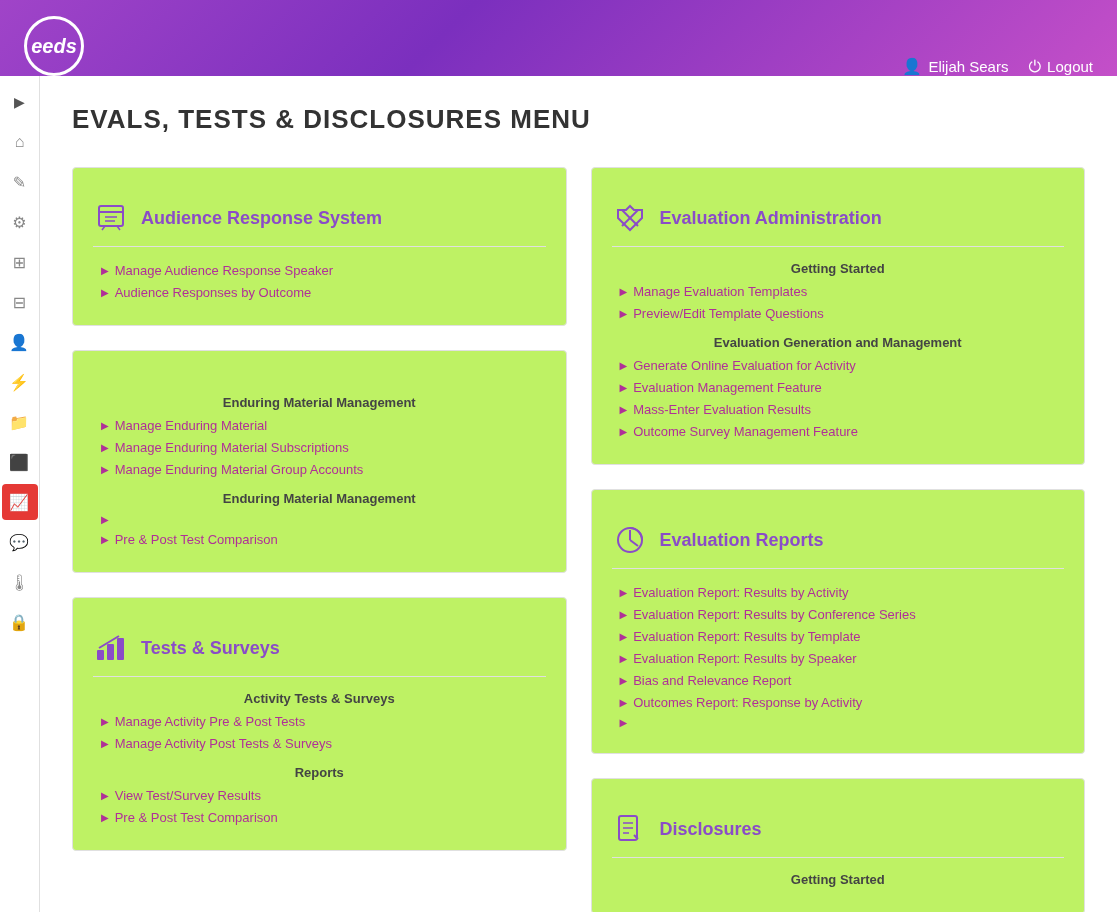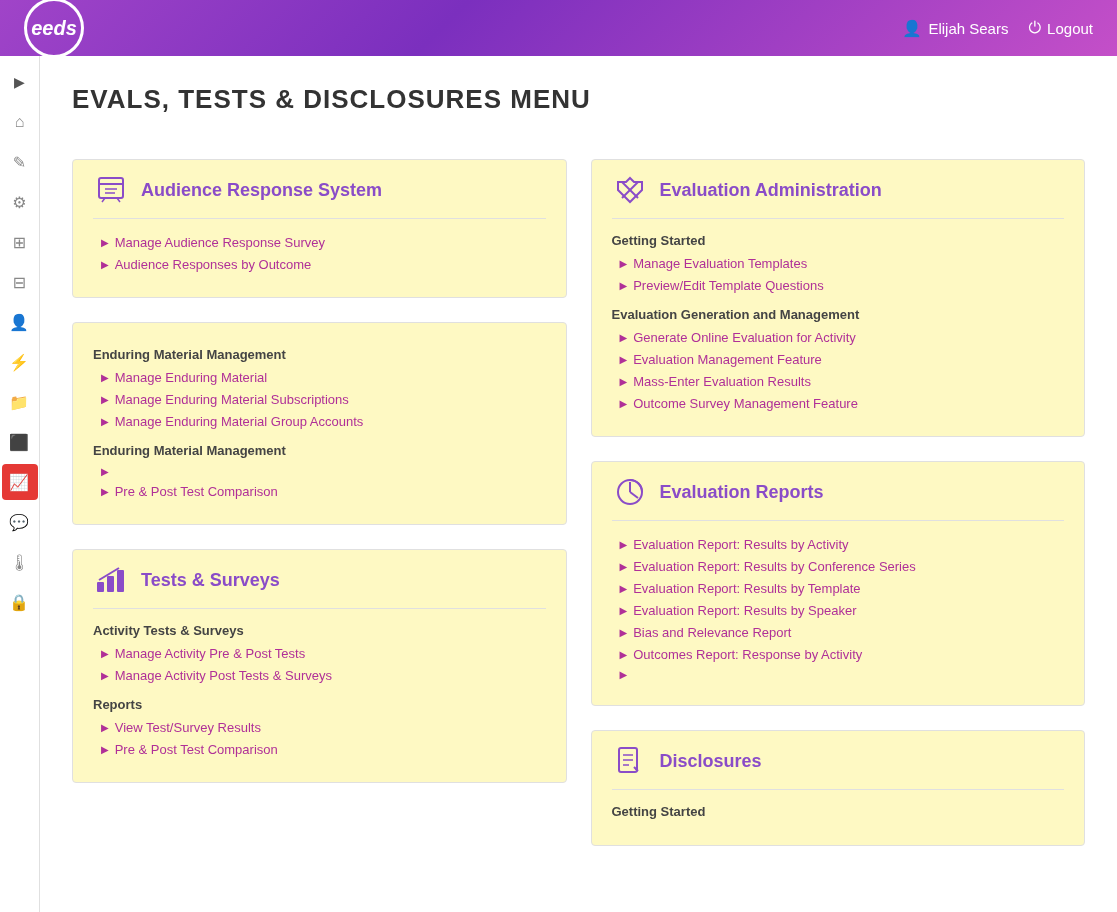--- a/index.html
+++ b/index.html
@@ -1,23 +1,23 @@
 <!DOCTYPE html>
 <html><head>
   <meta charset="utf-8">
   <style>
     * { margin: 0; padding: 0; box-sizing: border-box; }
     body { font-family: Arial, sans-serif; background: #f5f5f5; display: flex; flex-direction: column; height: 100vh; overflow: hidden; }
 
     
     .header {
       background: linear-gradient(135deg, #a044c8 0%, #7b2fbe 40%, #c44fc8 100%);
-      height: 56px;
+      height: 76px;
       display: flex;
-      align-items: center;
+      align-items: flex-end;
       justify-content: space-between;
       padding: 0 24px;
       flex-shrink: 0;
     }
     .logo {
       display: flex; align-items: center;
     }
     .logo-circle {
       width: 60px; height: 60px;
       border: 3px solid white;
@@ -68,38 +68,38 @@
     .main {
       flex: 1;
       overflow-y: auto;
       padding: 28px 32px;
       background: white;
     }
     .page-title {
       font-size: 26px;
       font-weight: bold;
       color: #333;
-      margin-bottom: 44px;
+      margin-bottom: 32px;
       letter-spacing: 1px;
     }
 
     
     .content-grid {
       display: grid;
       grid-template-columns: 1fr 1fr;
       gap: 24px;
     }
     .content-col { display: flex; flex-direction: column; gap: 24px; }
 
     
     .section-card {
-      background: #fef9c3;
+      background: #bef264;
       border: 1px solid #e0e0e0;
       border-radius: 4px;
-      padding: 12px 20px 20px;
+      padding: 32px 20px 20px;
     }
     .section-header {
       display: flex; align-items: center; gap: 12px;
       border-bottom: 1px solid #e0e0e0;
       padding-bottom: 10px;
       margin-bottom: 14px;
     }
     .section-icon {
       width: 36px; height: 36px;
       display: flex; align-items: center; justify-content: center;
@@ -111,20 +111,21 @@
       font-weight: bold;
       color: #8a4cc8;
     }
 
     
     .subsection-label {
       font-size: 13px;
       color: #444;
       font-weight: bold;
       margin: 12px 0 6px 0;
+      text-align: center;
     }
     .nav-link {
       display: flex; align-items: center; gap: 6px;
       padding: 2px 0 2px 8px;
       font-size: 13px;
       color: #b03098;
       cursor: pointer;
       margin-bottom: 3px;
     }
     .nav-arrow {
@@ -188,21 +189,21 @@
                 <line x1="4" y1="10" x2="28" y2="10" stroke="#8a4cc8" stroke-width="2"></line>
                 <line x1="10" y1="15" x2="22" y2="15" stroke="#8a4cc8" stroke-width="1.5"></line>
                 <line x1="10" y1="19" x2="20" y2="19" stroke="#8a4cc8" stroke-width="1.5"></line>
                 <path d="M7 28 L10 24 L22 24 L25 28" stroke="#8a4cc8" stroke-width="1.5" fill="none"></path>
               </svg>
             </div>
             <span class="section-title">Audience Response System</span>
           </div>
           <div class="nav-link">
             <span class="nav-arrow">▶</span>
-            <span>Manage Audience Response Survey</span>
+            <span>Manage Audience Response Speaker</span>
           </div>
           <div class="nav-link">
             <span class="nav-arrow">▶</span>
             <span>Audience Responses by Outcome</span>
           </div>
         </div>
 
         <div class="section-card">
 
           <div class="subsection-label">Enduring Material Management</div>

